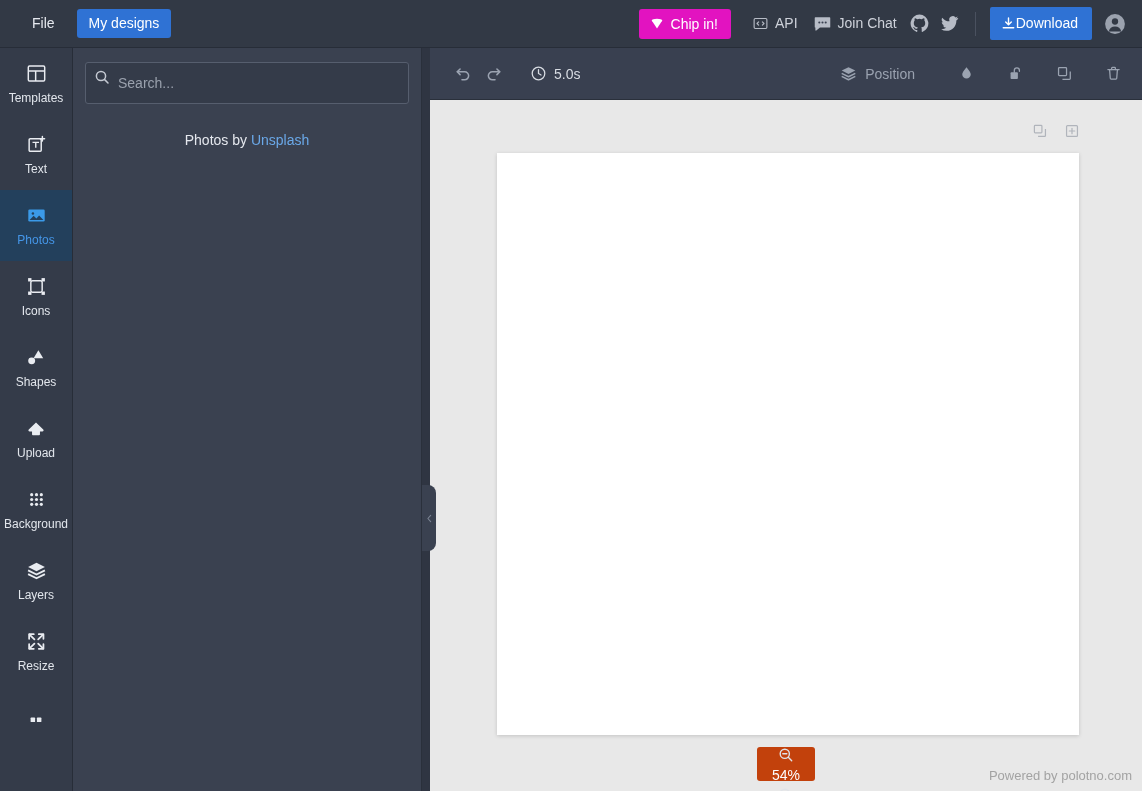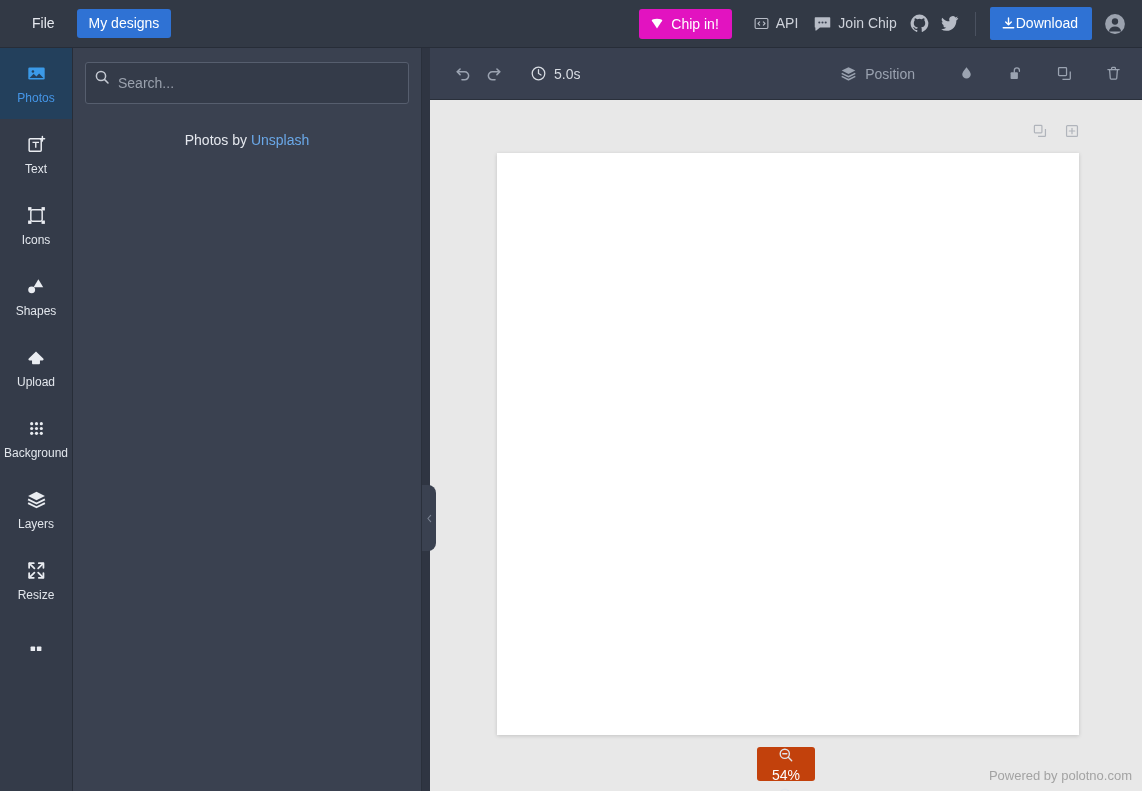--- a/index.html
+++ b/index.html
@@ -259,21 +259,21 @@
 
       <div class="hdr-link">
         <span>
           <svg width="17" height="17" viewBox="0 0 16 16" fill="#b7bcc6">
             <path d="M1.3 2.2h13.4c.4 0 .6.3.6.6v8.4c0 .4-.2.6-.6.6H5.6L2.2 14.6c-.3.3-.9.1-.9-.4v-2.4H1.3c-.4 0-.6-.2-.6-.6V2.8c0-.3.2-.6.6-.6z"></path>
             <circle cx="5" cy="7" r="1" fill="#394050"></circle>
             <circle cx="8" cy="7" r="1" fill="#394050"></circle>
             <circle cx="11" cy="7" r="1" fill="#394050"></circle>
           </svg>
         </span>
-        <span>Join Chip</span>
+        <span>Join Chat</span>
       </div>
 
       <div class="hdr-icon-only">
         <span>
           <svg width="19" height="19" viewBox="0 0 16 16" fill="#b7bcc6">
             <path d="M8 .5a7.5 7.5 0 00-2.37 14.62c.37.07.5-.16.5-.36v-1.3c-2.09.46-2.53-1-2.53-1-.34-.87-.83-1.1-.83-1.1-.68-.47.05-.46.05-.46.76.05 1.15.78 1.15.78.67 1.15 1.76.82 2.19.63.07-.49.26-.82.48-1.01-1.67-.19-3.43-.84-3.43-3.72 0-.82.3-1.5.77-2.02-.08-.19-.34-.95.07-1.99 0 0 .63-.2 2.07.77a7.2 7.2 0 013.77 0c1.44-.97 2.07-.77 2.07-.77.41 1.04.15 1.8.07 1.99.48.52.77 1.2.77 2.02 0 2.89-1.76 3.53-3.44 3.71.27.23.51.69.51 1.39v2.06c0 .2.13.43.51.36A7.5 7.5 0 008 .5z"></path>
           </svg>
         </span>
       </div>
 
@@ -307,41 +307,50 @@
         </span>
       </div>
 
     </div>
   </div>
 
   <div class="body">
 
     <div class="rail">
 
+      <div class="rail-item">
+        <span class="rail-icon">
+          <svg width="21" height="21" viewBox="0 0 20 20" fill="none" stroke="currentColor" stroke-width="1.4">
+            <rect x="2.2" y="2.8" width="15.6" height="14.4" rx="1.2"></rect>
+            <path d="M2.2 7.6h15.6M9.2 7.6v9.6"></path>
+          </svg>
+        </span>
+        <span class="rail-label">Templates</span>
+      </div>
+
+      <div class="rail-item">
+        <span class="rail-icon">
+          <svg width="21" height="21" viewBox="0 0 20 20" fill="none" stroke="currentColor" stroke-width="1.4">
+            <rect x="3" y="4.6" width="11.5" height="11.8" rx="1"></rect>
+            <path d="M6.2 8h6.2M9.3 8v5.2" stroke-width="1.3"></path>
+            <path d="M15.6 2.4v4.2M13.5 4.5h4.2" stroke-width="1.4" stroke-linecap="round"></path>
+          </svg>
+        </span>
+        <span class="rail-label">Text</span>
+      </div>
 
       <div class="rail-item active">
         <span class="rail-icon">
           <svg width="21" height="21" viewBox="0 0 20 20" fill="none">
             <rect x="2.2" y="4.2" width="15.6" height="11.6" rx="1.2" fill="currentColor"></rect>
             <circle cx="6.6" cy="8.2" r="1.2" fill="#23405c"></circle>
             <path d="M3.4 14.4l3.9-4.2 2.6 2.7 2.6-3 4.1 4.5z" fill="#23405c"></path>
           </svg>
         </span>
         <span class="rail-label">Photos</span>
-      </div>
-
-      <div class="rail-item">
-        <span class="rail-icon">
-          <svg width="21" height="21" viewBox="0 0 20 20" fill="none" stroke="currentColor" stroke-width="1.4">
-            <rect x="3" y="4.6" width="11.5" height="11.8" rx="1"></rect>
-            <path d="M6.2 8h6.2M9.3 8v5.2" stroke-width="1.3"></path>
-            <path d="M15.6 2.4v4.2M13.5 4.5h4.2" stroke-width="1.4" stroke-linecap="round"></path>
-          </svg>
-        </span>
-        <span class="rail-label">Text</span>
       </div>
 
       <div class="rail-item">
         <span class="rail-icon">
           <svg width="21" height="21" viewBox="0 0 20 20" fill="none" stroke="currentColor" stroke-width="1.4">
             <rect x="4.6" y="4.6" width="10.8" height="10.8" rx="1.6"></rect>
             <rect x="2" y="2" width="3.2" height="3.2" fill="currentColor" stroke="none"></rect>
             <rect x="14.8" y="2" width="3.2" height="3.2" fill="currentColor" stroke="none"></rect>
             <rect x="2" y="14.8" width="3.2" height="3.2" fill="currentColor" stroke="none"></rect>
             <rect x="14.8" y="14.8" width="3.2" height="3.2" fill="currentColor" stroke="none"></rect>

